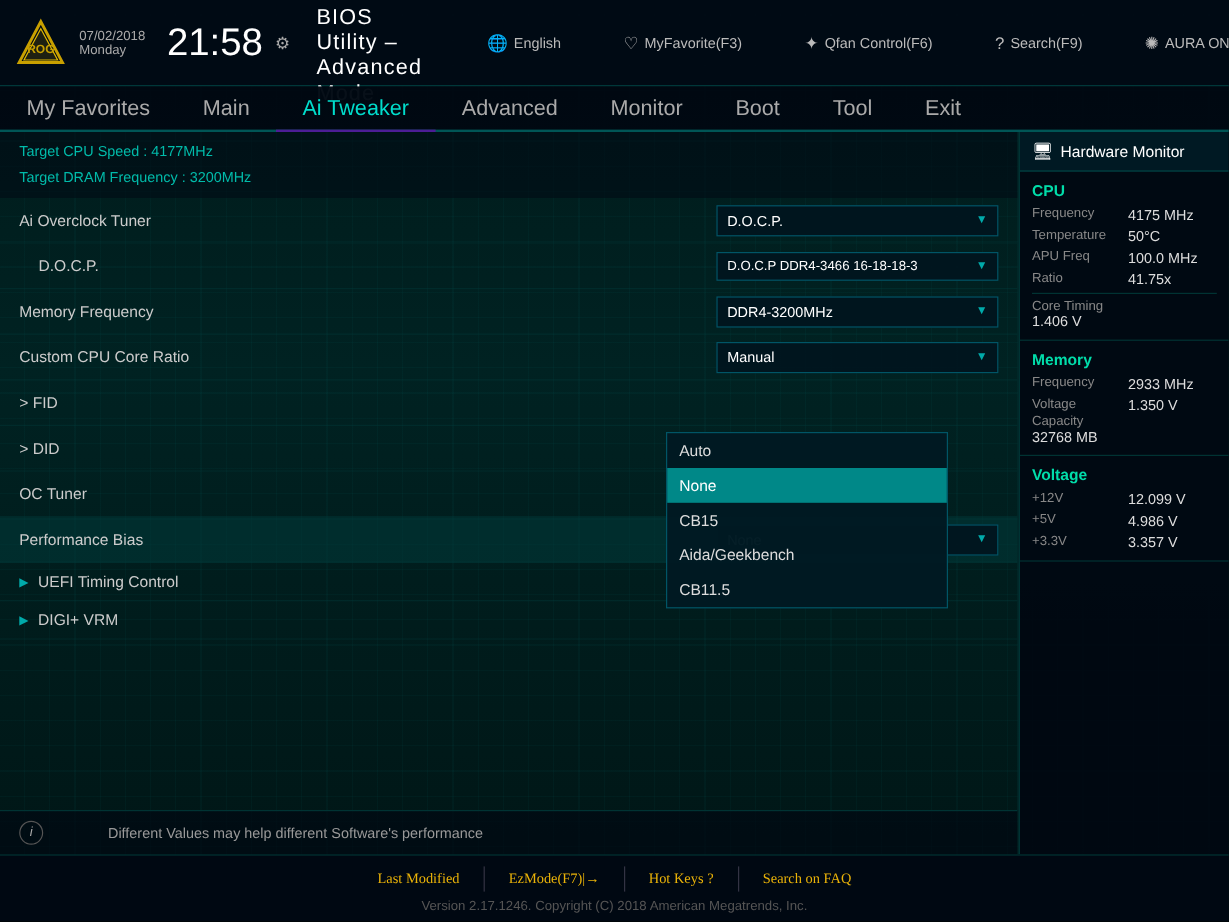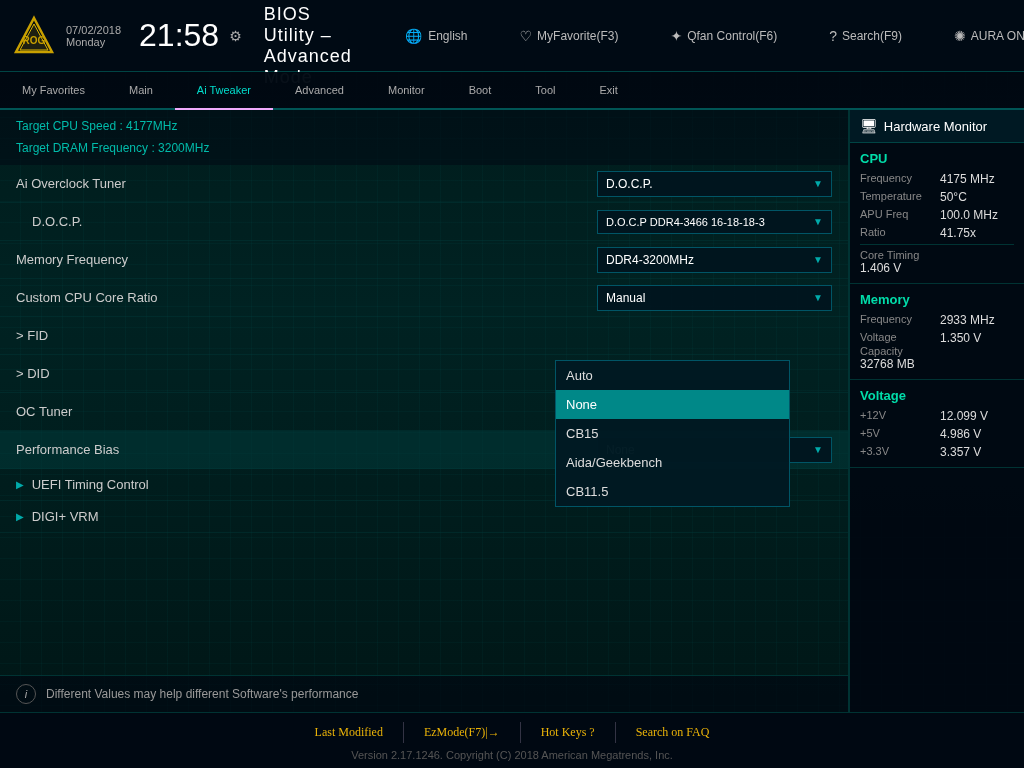--- a/index.html
+++ b/index.html
@@ -108,28 +108,28 @@
       border-bottom: 2px solid #005555;
       height: 38px;
       display: flex;
       align-items: stretch;
     }
     .nav-item {
       padding: 0 22px;
       display: flex;
       align-items: center;
       color: #aaa;
-      font-size: 11px;
+      font-size: 18px;
       cursor: pointer;
       border-bottom: 2px solid transparent;
       margin-bottom: -2px;
     }
     .nav-item.active {
       color: #00ddcc;
-      border-bottom: 2px solid #f0abfc;
+      border-bottom: 2px solid #4c1d95;
     }
 
     
     .content-area {
       display: flex;
       flex: 1;
       overflow: hidden;
     }
 
     
@@ -231,21 +231,21 @@
       gap: 10px;
       border-top: 1px solid #003333;
     }
     .info-circle {
       width: 20px; height: 20px;
       border: 1px solid #555;
       border-radius: 50%;
       display: flex; align-items: center; justify-content: center;
       color: #aaa; font-size: 11px; font-style: italic;
     }
-    .info-text { color: #999; font-size: 12px; }
+    .info-text { color: #999; font-size: 12px; margin-left: 44px; }
 
     
     .right-panel {
       width: 175px;
       background: rgba(0,8,18,0.97);
       border-left: 1px solid #003333;
       display: flex;
       flex-direction: column;
     }
     .hw-monitor-title {

